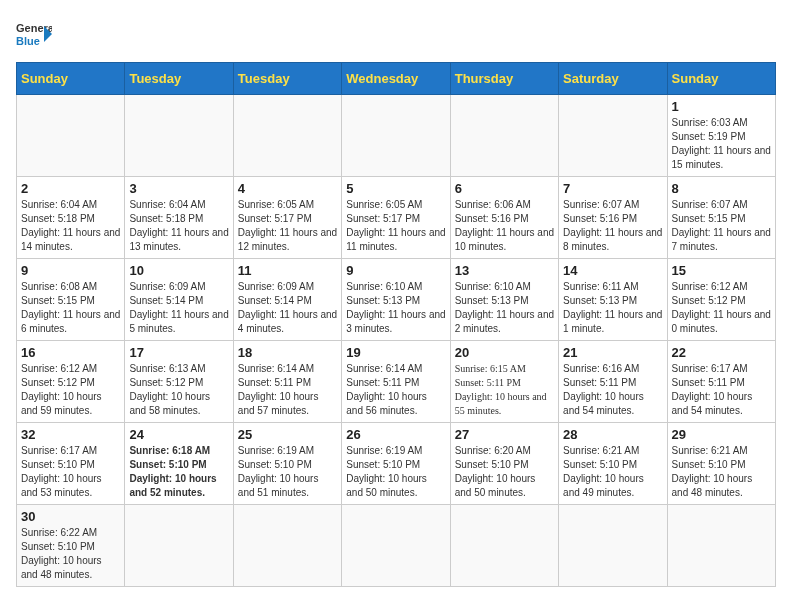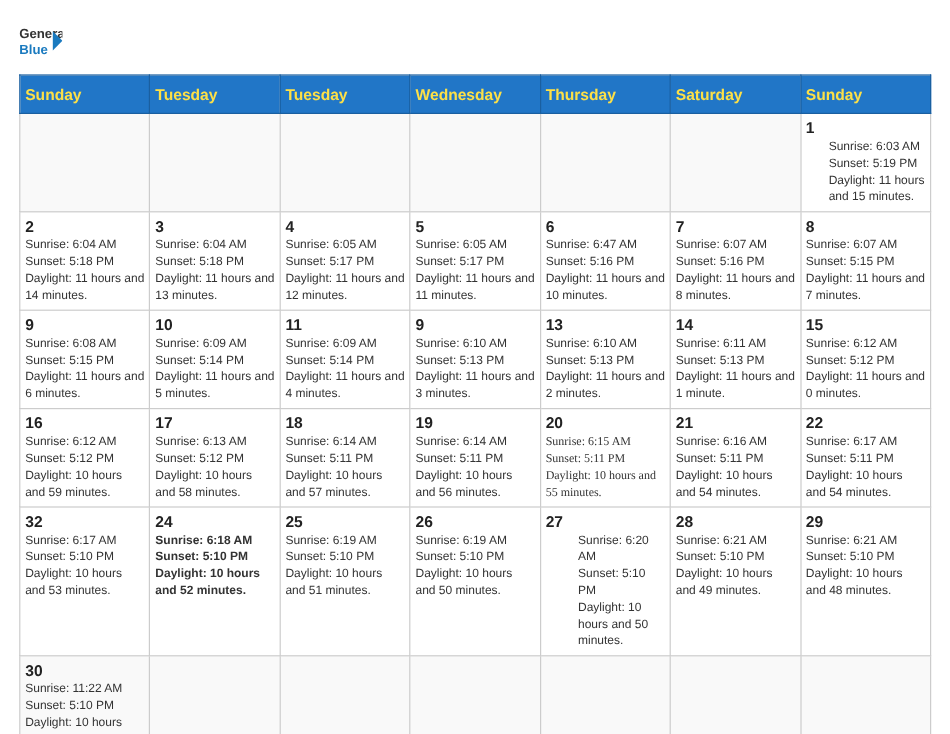--- a/index.html
+++ b/index.html
@@ -105,21 +105,21 @@
   <tbody id="calendar-body">
   <tr>
         <td class="empty"></td>
         <td class="empty"></td>
         <td class="empty"></td>
         <td class="empty"></td>
         <td class="empty"></td>
         <td class="empty"></td>
         <td>
           <span class="day-number">1</span>
-          <div class="day-info" style="white-space: pre-line; margin-left: 19px;">Sunrise: 6:03 AM
+          <div class="day-info" style="white-space: pre-line;">Sunrise: 6:03 AM
 Sunset: 5:19 PM
 Daylight: 11 hours and 15 minutes.</div>
         </td>
       </tr>
       <tr>
         <td>
           <span class="day-number">2</span>
           <div class="day-info" style="white-space: pre-line;">Sunrise: 6:04 AM
 Sunset: 5:18 PM
 Daylight: 11 hours and 14 minutes.</div>
@@ -137,21 +137,21 @@
 Daylight: 11 hours and 12 minutes.</div>
         </td>
         <td>
           <span class="day-number">5</span>
           <div class="day-info" style="white-space: pre-line;">Sunrise: 6:05 AM
 Sunset: 5:17 PM
 Daylight: 11 hours and 11 minutes.</div>
         </td>
         <td>
           <span class="day-number">6</span>
-          <div class="day-info" style="white-space: pre-line;">Sunrise: 6:47 AM
+          <div class="day-info" style="white-space: pre-line;">Sunrise: 6:06 AM
 Sunset: 5:16 PM
 Daylight: 11 hours and 10 minutes.</div>
         </td>
         <td>
           <span class="day-number">7</span>
           <div class="day-info" style="white-space: pre-line;">Sunrise: 6:07 AM
 Sunset: 5:16 PM
 Daylight: 11 hours and 8 minutes.</div>
         </td>
         <td>
@@ -269,41 +269,41 @@
 Daylight: 10 hours and 51 minutes.</div>
         </td>
         <td>
           <span class="day-number">26</span>
           <div class="day-info" style="white-space: pre-line;">Sunrise: 6:19 AM
 Sunset: 5:10 PM
 Daylight: 10 hours and 50 minutes.</div>
         </td>
         <td>
           <span class="day-number">27</span>
-          <div class="day-info" style="white-space: pre-line; margin-left: 27px;">Sunrise: 6:20 AM
+          <div class="day-info" style="white-space: pre-line;">Sunrise: 6:20 AM
 Sunset: 5:10 PM
 Daylight: 10 hours and 50 minutes.</div>
         </td>
         <td>
           <span class="day-number">28</span>
           <div class="day-info" style="white-space: pre-line;">Sunrise: 6:21 AM
 Sunset: 5:10 PM
 Daylight: 10 hours and 49 minutes.</div>
         </td>
         <td>
           <span class="day-number">29</span>
           <div class="day-info" style="white-space: pre-line;">Sunrise: 6:21 AM
 Sunset: 5:10 PM
 Daylight: 10 hours and 48 minutes.</div>
         </td>
       </tr>
       <tr class="last-row">
         <td>
           <span class="day-number">30</span>
-          <div class="day-info" style="white-space: pre-line;">Sunrise: 11:22 AM
+          <div class="day-info" style="white-space: pre-line;">Sunrise: 6:22 AM
 Sunset: 5:10 PM
 Daylight: 10 hours and 48 minutes.</div>
         </td>
         <td class="empty"></td>
         <td class="empty"></td>
         <td class="empty"></td>
         <td class="empty"></td>
         <td class="empty"></td>
         <td class="empty"></td>
       </tr>

